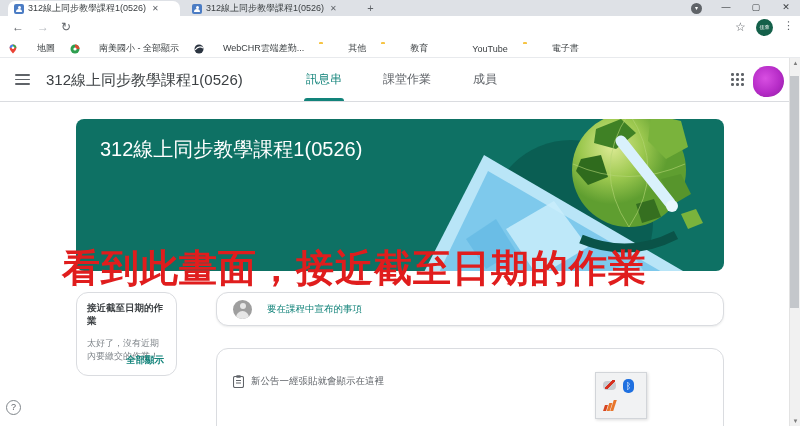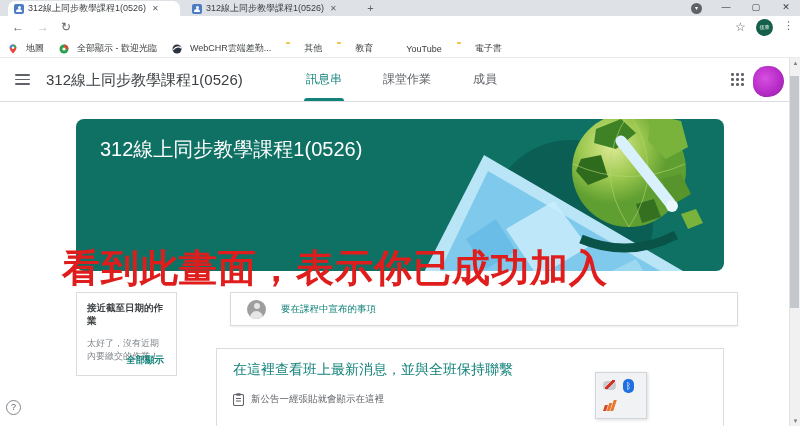--- a/index.html
+++ b/index.html
@@ -26,21 +26,21 @@
   .navbtn.disabled { color:#b6babf; }
   .omnibox { left:80px; top:3px; width:648px; height:18px; background:#f1f3f4; border-radius:9px; display:flex; align-items:center; padding:0 8px; gap:6px; }
   .lock-svg { flex:none; }
   .url-text { font-size:10.5px; color:#202124; white-space:nowrap; }
   .star-btn { left:735px; top:4px; font-size:12px; color:#5f6368; }
   .toolbar-avatar { left:756px; top:3px; width:17px; height:17px; border-radius:50%; background:#14604a; color:#fff; font-size:5px; text-align:center; line-height:17px; }
   .more-btn { left:783px; top:3px; font-size:11px; color:#5f6368; }
 
   
   .bookmarks { left:0; top:40px; width:800px; height:18px; background:#fff; border-bottom:1px solid #e8eaed; display:flex; align-items:center; padding-left:8px; gap:15px; }
-  .bm { display:flex; align-items:center; gap:8px; font-size:9px; color:#3c4043; white-space:nowrap; }
+  .bm { display:flex; align-items:center; gap:19px; font-size:9px; color:#3c4043; white-space:nowrap; }
   .bm-ic { width:10px; height:10px; flex:none; position:relative; }
   .folder { background:#f6c445; width:10px; height:7px; border-radius:1px; margin-top:2px; position:relative; }
   .folder::before { content:""; position:absolute; left:0; top:-2px; width:4px; height:2px; background:#f6c445; border-radius:1px 1px 0 0; }
   .yt { background:#e62117; width:11px; height:8px; border-radius:2px; margin-top:1px; position:relative; }
   .yt::before { content:""; position:absolute; left:4px; top:2px; border-left:3px solid #fff; border-top:2px solid transparent; border-bottom:2px solid transparent; }
 
   
   .gc-header { left:0; top:58px; width:789px; height:44px; background:#fff; border-bottom:1px solid #dadce0; }
   .hamburger { left:15px; top:16px; width:15px; height:11px; }
   .hamburger span { display:block; height:1.6px; background:#5f6368; margin-bottom:3px; border-radius:1px; }
@@ -58,27 +58,27 @@
   .sb-thumb { left:790px; top:76px; width:9px; height:232px; background:#c4c7cb; }
 
   
   .banner { left:76px; top:119px; width:648px; height:152px; border-radius:8px; background:#0e7164; overflow:hidden; }
   .banner-title { left:24px; top:17px; font-size:20px; font-weight:500; color:#fff; white-space:nowrap; }
 
   
   .overlay-red { left:62px; top:243px; font-size:38px; font-weight:700; color:#e01d1d; white-space:nowrap; letter-spacing:1px; z-index:30; }
 
   
-  .card { background:#fff; border:1px solid #dadce0; border-radius:0; }
+  .card { background:#fff; border:1px solid #dadce0; border-radius:12px; }
   .side-card { left:76px; top:292px; width:101px; height:84px; padding:9px 10px; }
   .side-title { font-size:9.5px; font-weight:700; color:#3c4043; }
   .side-body { margin-top:9px; font-size:9px; color:#80868b; line-height:13px; }
   .side-link { position:absolute; right:12px; bottom:8px; font-size:9.5px; font-weight:700; color:#12837a; }
 
-  .announce-card { left:230px; top:292px; width:508px; height:34px; display:flex; align-items:center; padding:0 16px; gap:15px; box-shadow:0 1px 2px rgba(60,64,67,.1); }
+  .announce-card { left:216px; top:292px; width:508px; height:34px; display:flex; align-items:center; padding:0 16px; gap:15px; box-shadow:0 1px 2px rgba(60,64,67,.1); }
   .announce-avatar { width:19px; height:19px; border-radius:50%; background:#9e9e9e; position:relative; overflow:hidden; flex:none; }
   .announce-avatar::before { content:""; position:absolute; left:6.5px; top:3.5px; width:6px; height:6px; border-radius:50%; background:#e6e6e6; }
   .announce-avatar::after { content:""; position:absolute; left:3px; top:11px; width:13px; height:9px; border-radius:7px 7px 0 0; background:#e6e6e6; }
   .announce-text { font-size:9.5px; color:#12837a; }
 
   .stream-card { left:216px; top:348px; width:508px; height:90px; padding:12px 16px; }
   .stream-heading { font-size:14px; color:#12837a; }
   .stream-sub { margin-top:14px; display:flex; align-items:center; gap:7px; }
   .stream-sub-text { font-size:9.5px; color:#5f6368; }
 
@@ -135,21 +135,21 @@
       <circle cx="5" cy="3.8" r="1.3" fill="#fff"></circle>
     </svg>
     <span>地圖</span>
   </span>
   <span class="bm">
     <svg class="bm-ic" width="10" height="10" viewBox="0 0 10 10">
       <circle cx="5" cy="5" r="4.5" fill="#2e9e4f"></circle>
       <path d="M5 0.5 A4.5 4.5 0 0 1 9.5 5 L5 5 Z" fill="#d64b33"></path>
       <circle cx="5" cy="5" r="1.6" fill="#fff"></circle>
     </svg>
-    <span>全部顯示 - 歡迎光臨</span>
+    <span>南美國小 - 全部顯示</span>
   </span>
   <span class="bm">
     <svg class="bm-ic" width="10" height="10" viewBox="0 0 10 10">
       <circle cx="5" cy="5" r="4.5" fill="#2b3440"></circle>
       <path d="M1 6 Q5 1 9 4" stroke="#fff" stroke-width="1.1" fill="none"></path>
     </svg>
     <span>WebCHR雲端差勤...</span>
   </span>
   <span class="bm">
     <span class="bm-ic"><span class="folder"></span></span>
@@ -233,35 +233,34 @@
     <path d="M605 95 L620 90 L627 104 L612 110 Z" fill="#7ab33c"></path>
 
     <path d="M553 -6 Q515 51 553 108 M553 -6 Q591 51 553 108 M497 45 Q553 70 609 45" stroke="#b6d676" stroke-width="1" fill="none" opacity="0.6"></path>
 
     <line x1="545" y1="22" x2="594" y2="84" stroke="#d9f1fc" stroke-width="11" stroke-linecap="round"></line>
     <circle cx="596" cy="87" r="6" fill="#eaf7fd"></circle>
   </svg>
   <div class="abs banner-title">312線上同步教學課程1(0526)</div>
 </div>
 
-<div class="abs overlay-red">看到此畫面，表示你已成功加入</div>
+<div class="abs overlay-red">看到此畫面，接近截至日期的作業</div>
 
 <div class="abs card side-card">
   <div class="side-title">接近截至日期的作業</div>
   <div class="side-body">太好了，沒有近期內要繳交的作業！</div>
   <div class="side-link">全部顯示</div>
 </div>
 
 <div class="abs card announce-card">
   <div class="announce-avatar"></div>
   <div class="announce-text">要在課程中宣布的事項</div>
 </div>
 
 <div class="abs card stream-card">
-  <div class="stream-heading">在這裡查看班上最新消息，並與全班保持聯繫</div>
   <div class="stream-sub">
     <svg width="11" height="13" viewBox="0 0 11 13">
       <rect x="0.5" y="1.5" width="10" height="11" rx="1.5" fill="none" stroke="#5f6368" stroke-width="1.1"></rect>
       <rect x="3.2" y="0.3" width="4.6" height="2.4" rx="0.8" fill="#5f6368"></rect>
       <line x1="3" y1="5.5" x2="8" y2="5.5" stroke="#5f6368" stroke-width="1"></line>
       <line x1="3" y1="8" x2="8" y2="8" stroke="#5f6368" stroke-width="1"></line>
     </svg>
     <span class="stream-sub-text">新公告一經張貼就會顯示在這裡</span>
   </div>
 </div>

